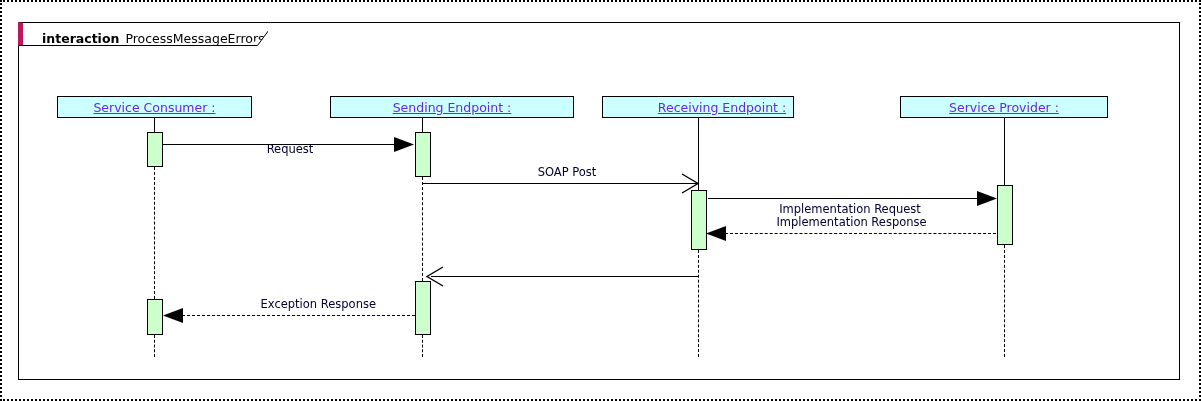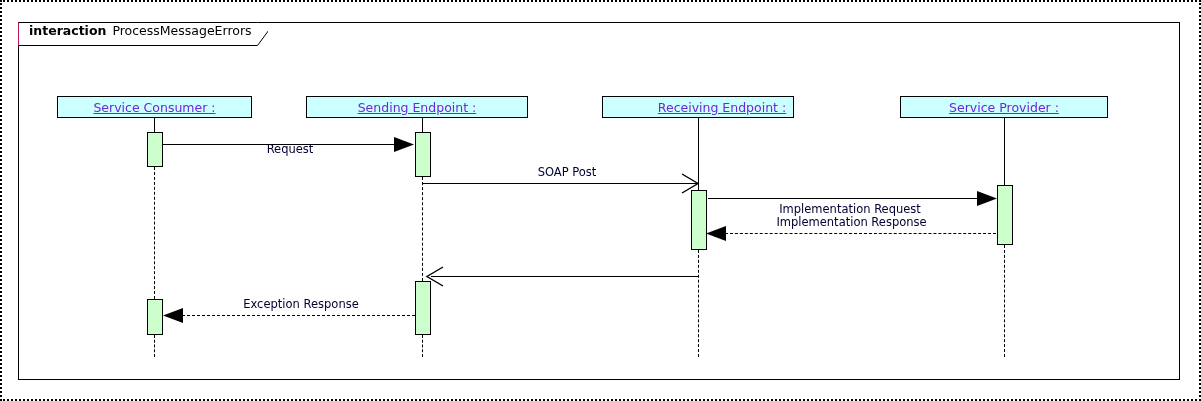--- a/index.html
+++ b/index.html
@@ -30,25 +30,25 @@
     box-sizing: border-box;
     background: #ffffff;
   }
   #frame-label {
     position: absolute;
     left: 16px;
     top: 20px;
     height: 24px;
     box-sizing: border-box;
     background: #ffffff;
-    border-left: 1px solid #be185d;
+    border-left: 5px solid #be185d;
     border-top: 1px solid #000000;
     display: flex;
-    align-items: flex-start;
-    padding: 0 6px 0 10px;
+    align-items: flex-end;
+    padding: 0 6px 0 19px;
     white-space: nowrap;
     font-size: 12.5px;
     color: #000000;
     
     clip-path: polygon(0 0, 100% 0, 100% 62%, 88% 100%, 0 100%);
   }
   #frame-label .kw {
     font-weight: bold;
     margin-right: 6px;
   }
@@ -131,21 +131,21 @@
 
   <div class="lifeline-head" style="left:55px; top:94px; width:195px;">
     <span>Service Consumer :</span>
   </div>
   <div class="lifeline-stem solid-top" style="left:152px; top:116px; height:14px;"></div>
   <div class="lifeline-stem" style="left:152px; top:165px; height:132px;"></div>
   <div class="lifeline-stem" style="left:152px; top:333px; height:22px;"></div>
   <div class="activation" style="left:145px; top:130px; height:35px;"></div>
   <div class="activation" style="left:145px; top:297px; height:36px;"></div>
 
-  <div class="lifeline-head" style="left:304px; top:94px; width:222px;">
+  <div class="lifeline-head" style="left:328px; top:94px; width:244px;">
     <span>Sending Endpoint :</span>
   </div>
   <div class="lifeline-stem solid-top" style="left:420px; top:116px; height:14px;"></div>
   <div class="lifeline-stem" style="left:420px; top:175px; height:104px;"></div>
   <div class="lifeline-stem" style="left:420px; top:333px; height:22px;"></div>
   <div class="activation" style="left:413px; top:130px; height:45px;"></div>
   <div class="activation" style="left:413px; top:279px; height:54px;"></div>
 
   <div class="lifeline-head" style="left:600px; top:94px; width:192px;padding-left:48px;">
     <span>Receiving Endpoint :</span>
@@ -183,19 +183,19 @@
   <div class="msg-line dashed" style="left:723px; top:231px; width:271px;"></div>
   <svg class="arrow-svg" style="left:703px; top:223px; width:22px; height:17px;">
     <polygon points="21,1 1,8.5 21,16" fill="#000000"></polygon>
   </svg>
 
   <div class="msg-line" style="left:429px; top:274px; width:267px;"></div>
   <svg class="arrow-svg" style="left:422px; top:265px; width:20px; height:19px;">
     <polyline points="19,0 3,9.5 19,19" fill="none" stroke="#000000" stroke-width="1.4"></polyline>
   </svg>
 
-  <div class="msg-label" style="left:224px; top:295px; width:150px;">Exception Response</div>
+  <div class="msg-label" style="left:224px; top:295px; width:150px;text-align:right;">Exception Response</div>
   <div class="msg-line dashed" style="left:180px; top:313px; width:233px;"></div>
   <svg class="arrow-svg" style="left:160px; top:305px; width:22px; height:17px;">
     <polygon points="21,1 1,8.5 21,16" fill="#000000"></polygon>
   </svg>
 
 </div>
 
 </body></html>

